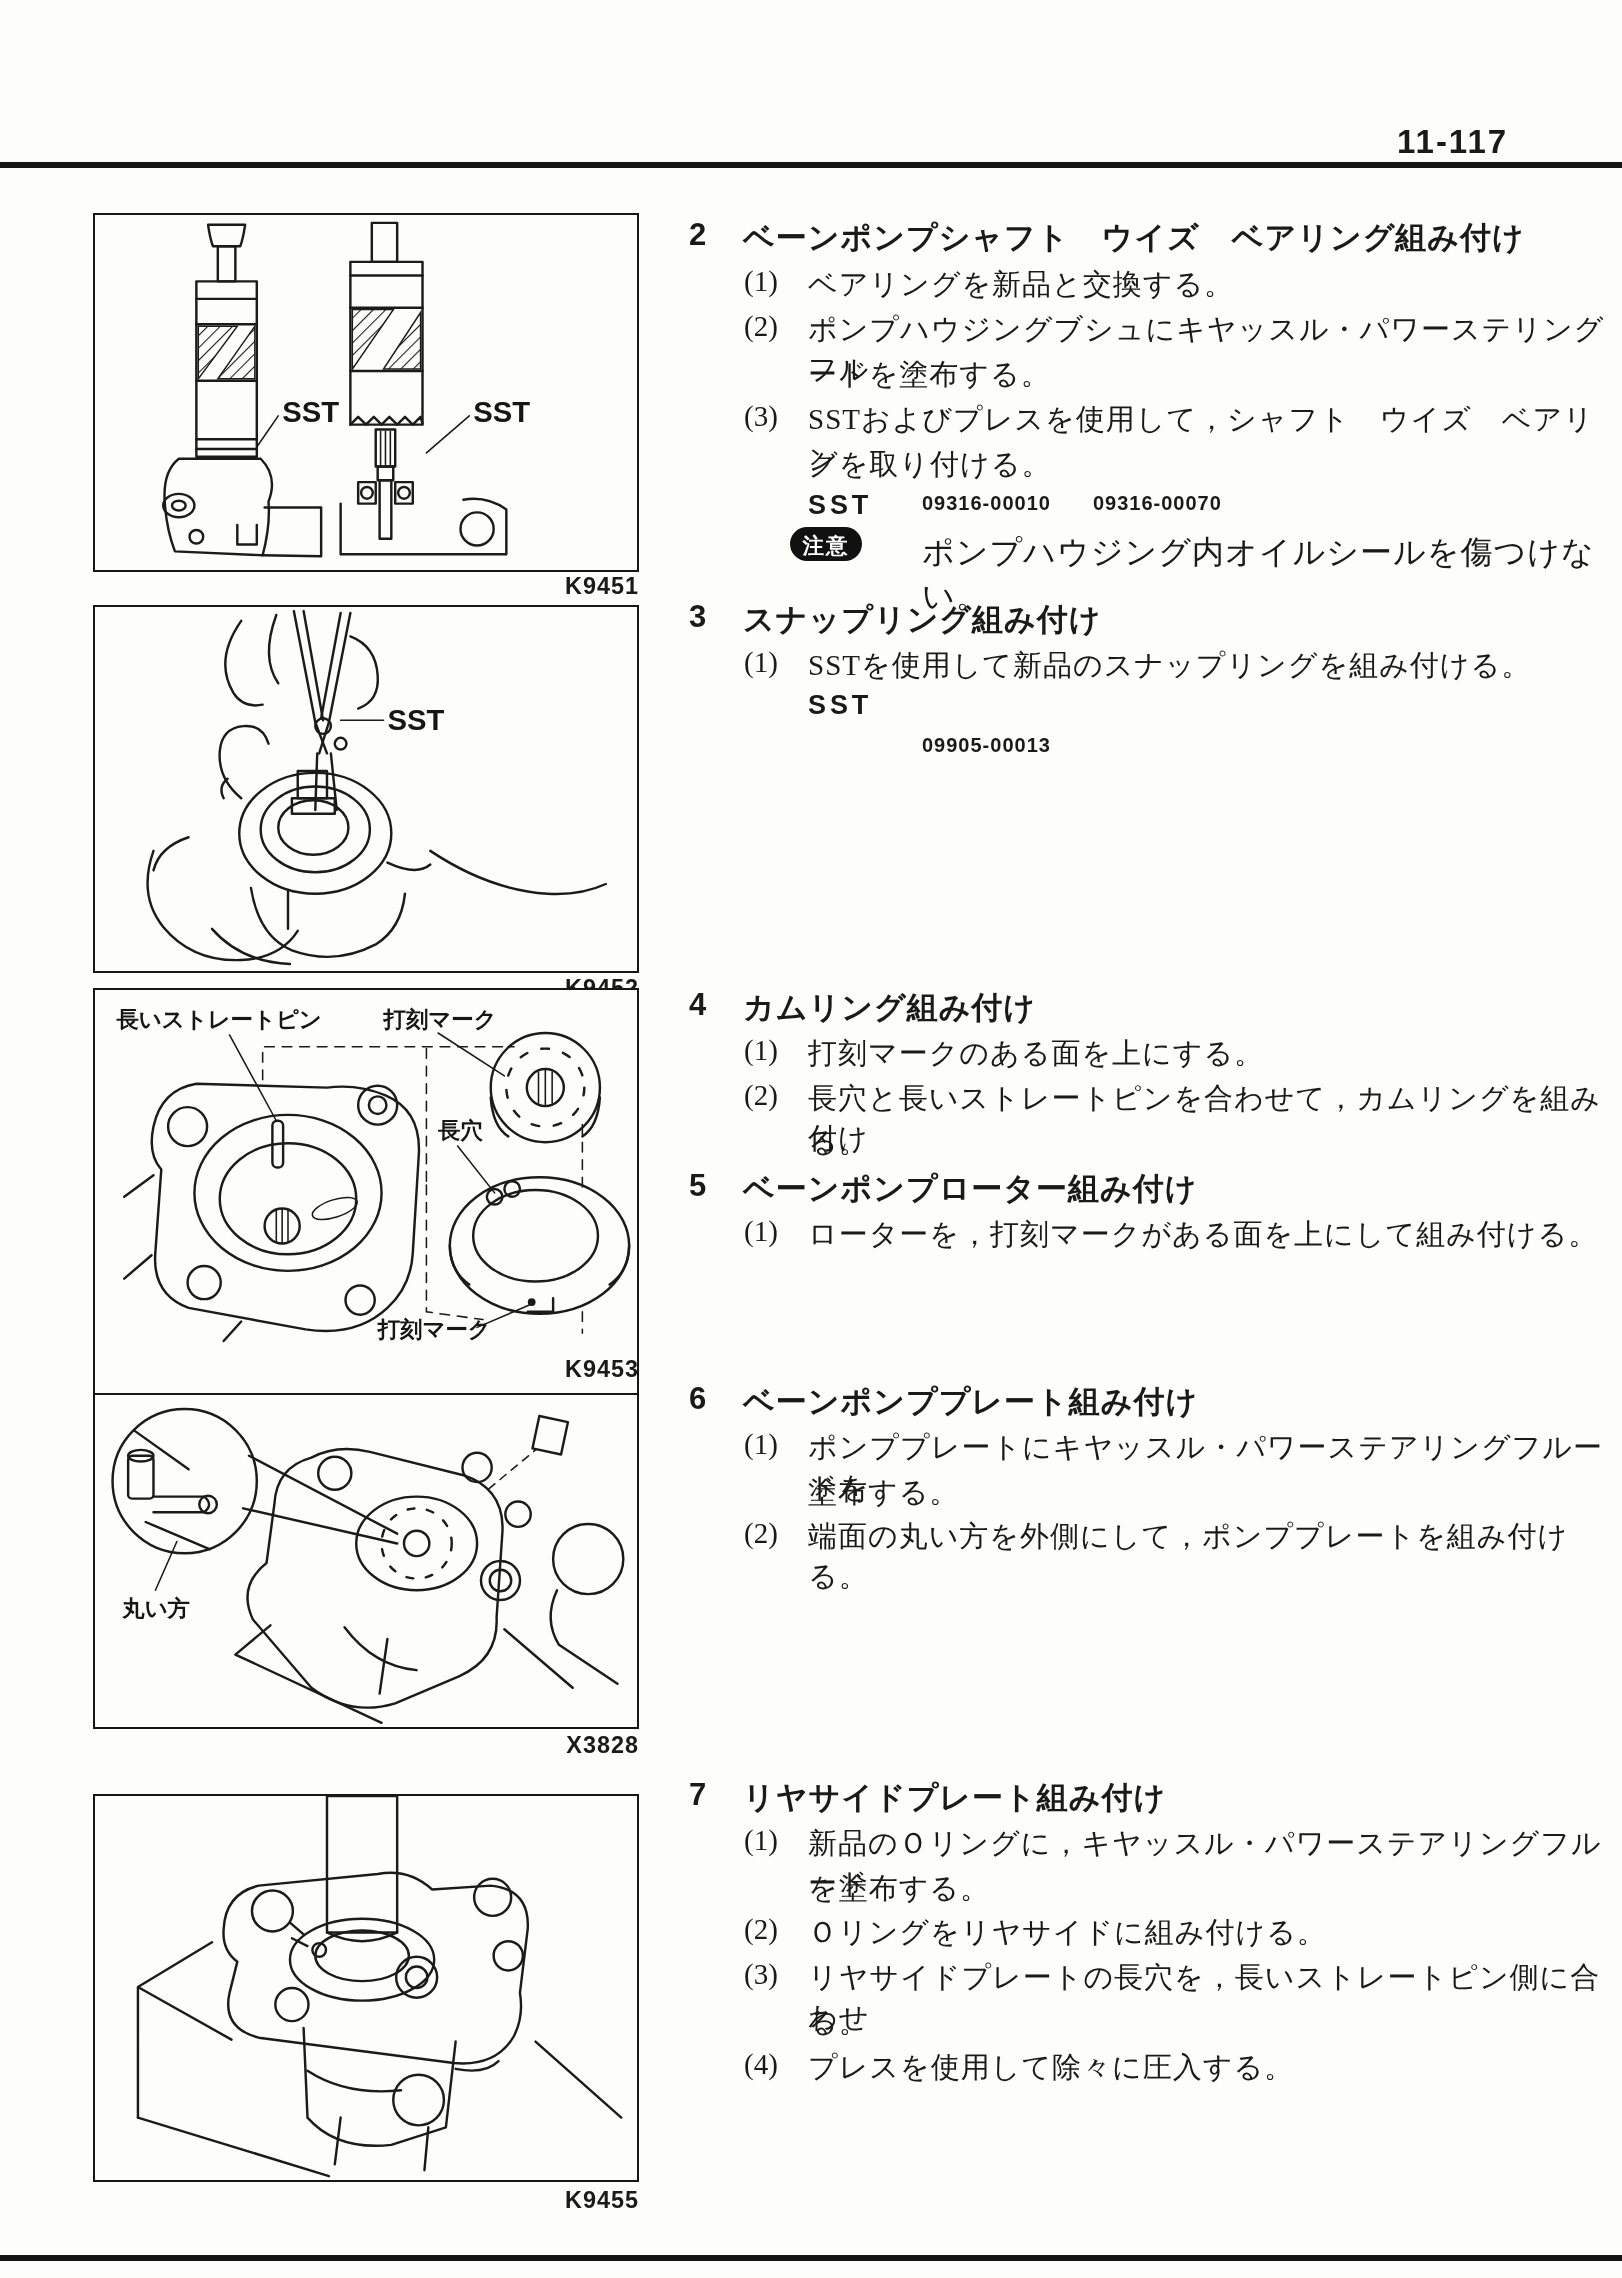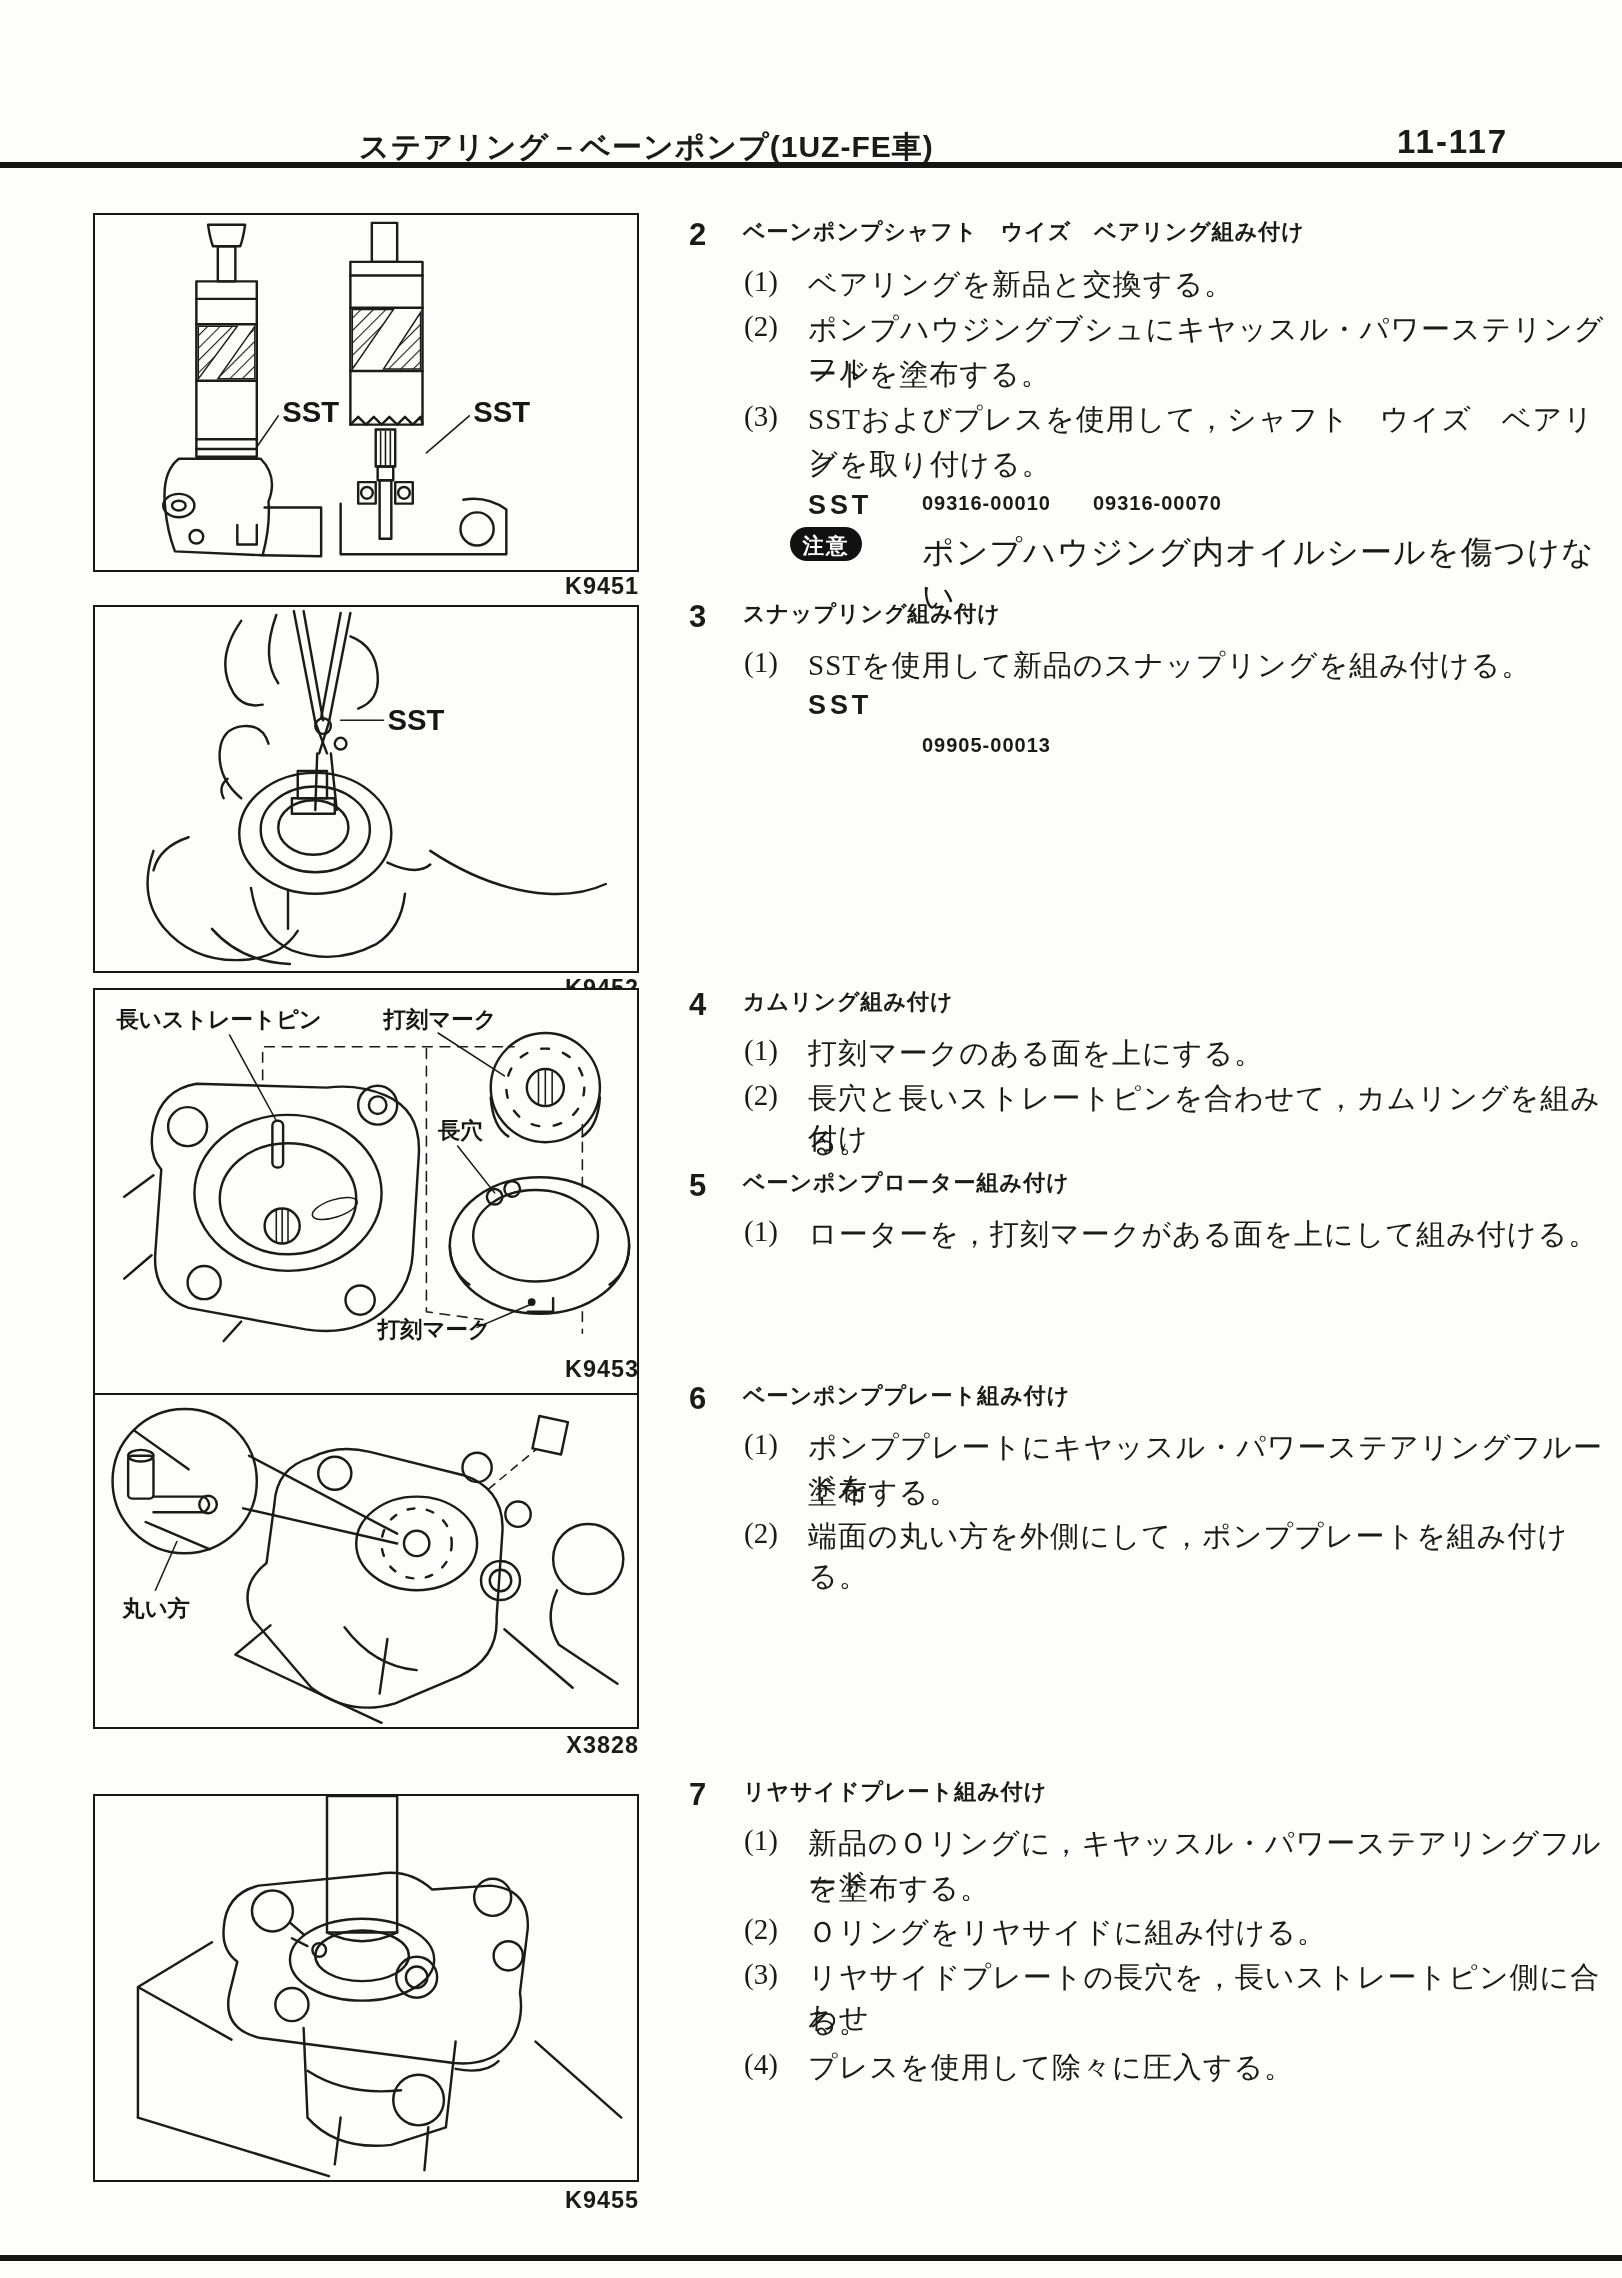--- a/index.html
+++ b/index.html
@@ -13,39 +13,38 @@
             font-weight:bold;font-size:33px;letter-spacing:2px;}
   .rule{left:0;width:1623px;background:#151515;}
   #rule-top{top:162px;height:5.9px;}
   #rule-bottom{top:2255px;height:5.9px;}
   
   .fig{left:93px;width:546px;border:2.9px solid #161616;background:#fdfdfb;box-sizing:border-box;}
   .figcap{left:424px;width:215px;text-align:right;font-family:"Liberation Sans","DejaVu Sans",sans-serif;
           font-weight:bold;font-size:23.4px;letter-spacing:1px;}
   
   .secnum{left:689px;font-family:"Liberation Sans","DejaVu Sans",sans-serif;font-weight:bold;font-size:31px;}
-  .sectitle{left:743px;font-family:"Liberation Sans","DejaVu Sans",sans-serif;font-weight:bold;font-size:22px;letter-spacing:1px;}
+  .sectitle{left:743px;font-family:"Liberation Sans","DejaVu Sans",sans-serif;font-weight:bold;font-size:31px;letter-spacing:1px;}
   .marker{left:744px;font-size:29px;}
   .itext{left:808px;font-size:29px;letter-spacing:1px;}
   .sstlab{left:808px;font-family:"Liberation Sans","DejaVu Sans",sans-serif;font-weight:bold;font-size:27px;letter-spacing:3.9px;}
   .sstval{left:922px;font-family:"Liberation Sans","DejaVu Sans",sans-serif;font-weight:bold;font-size:20px;letter-spacing:1px;}
   .badge{left:790px;top:527px;width:72px;height:34px;background:#111;border-radius:19.5px;
          color:#fff;font-family:"Liberation Sans","DejaVu Sans",sans-serif;font-weight:bold;
          font-size:21.5px;line-height:39px;text-align:center;letter-spacing:2px;}
   .ctext{left:922px;font-size:32px;letter-spacing:1px;}
   svg text{font-family:"Liberation Sans","DejaVu Sans",sans-serif;font-weight:bold;fill:#161616;}
   .ln{stroke:#1b1b1b;stroke-width:2.5;fill:none;stroke-linecap:round;stroke-linejoin:round;}
   .lnt{stroke:#1b1b1b;stroke-width:1.6;fill:none;stroke-linecap:round;}
 </style>
 </head>
 <body>
 
 <div id="page">
 
-  <div class="abs" id="hdr-title">ステアリング－ベーンポンプ(1UZ-FE車)</div>
   <div class="abs" id="hdr-page">11-117</div>
   <div class="abs rule" id="rule-top"></div>
   <div class="abs rule" id="rule-bottom"></div>
 
   <div class="abs fig" style="top:213px;height:359px;">
     <svg width="540" height="353" viewBox="0 0 554 362">
       <defs>
         <pattern id="h1" width="9" height="9" patternUnits="userSpaceOnUse" patternTransform="rotate(45)">
           <line x1="0" y1="0" x2="0" y2="9" stroke="#1b1b1b" stroke-width="2.2"></line>
         </pattern>

